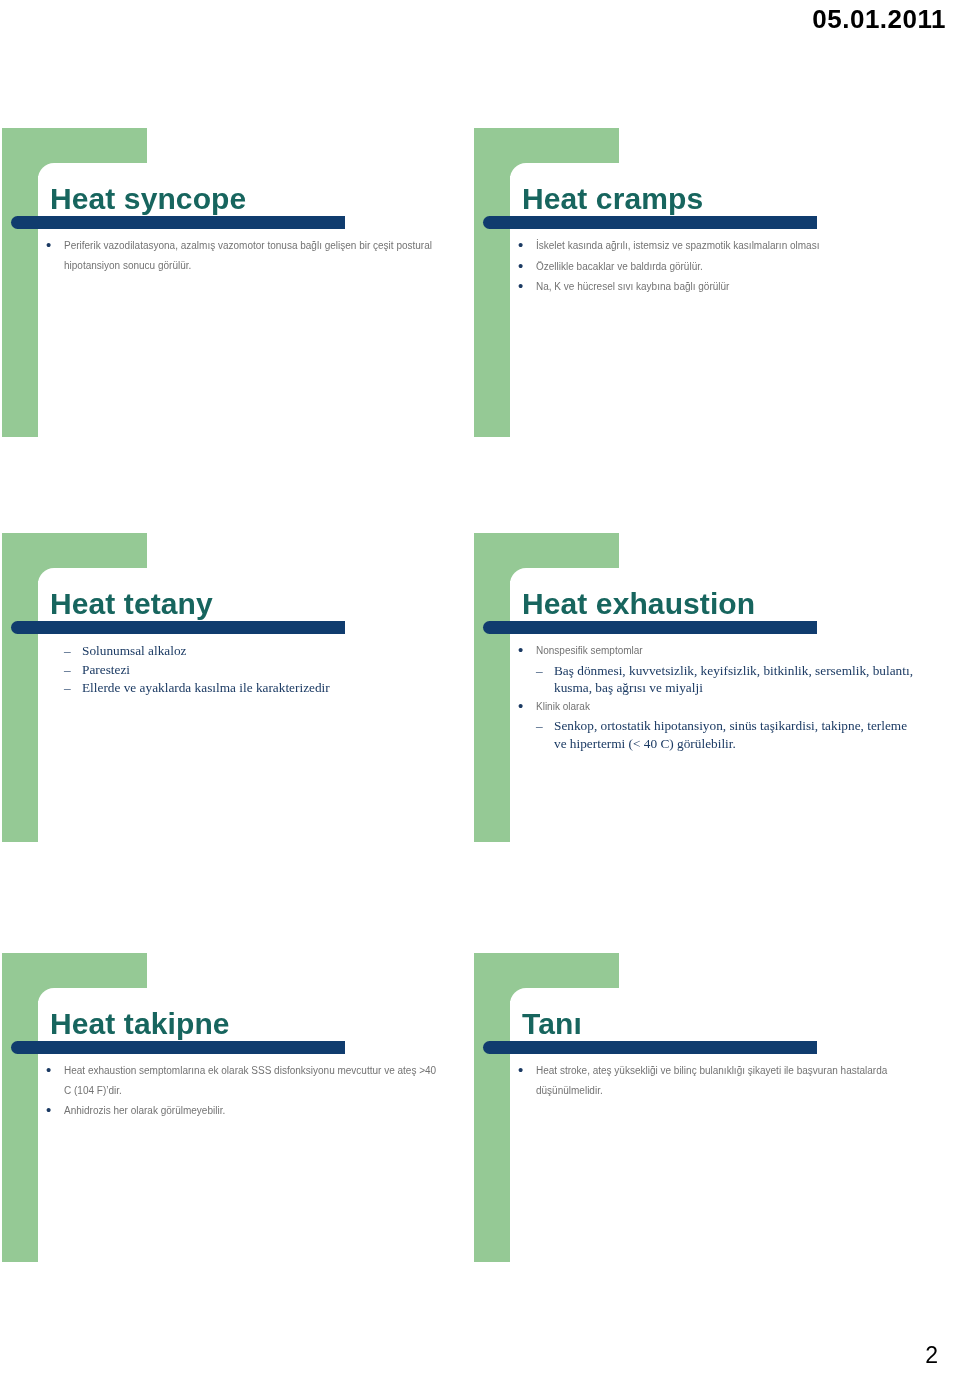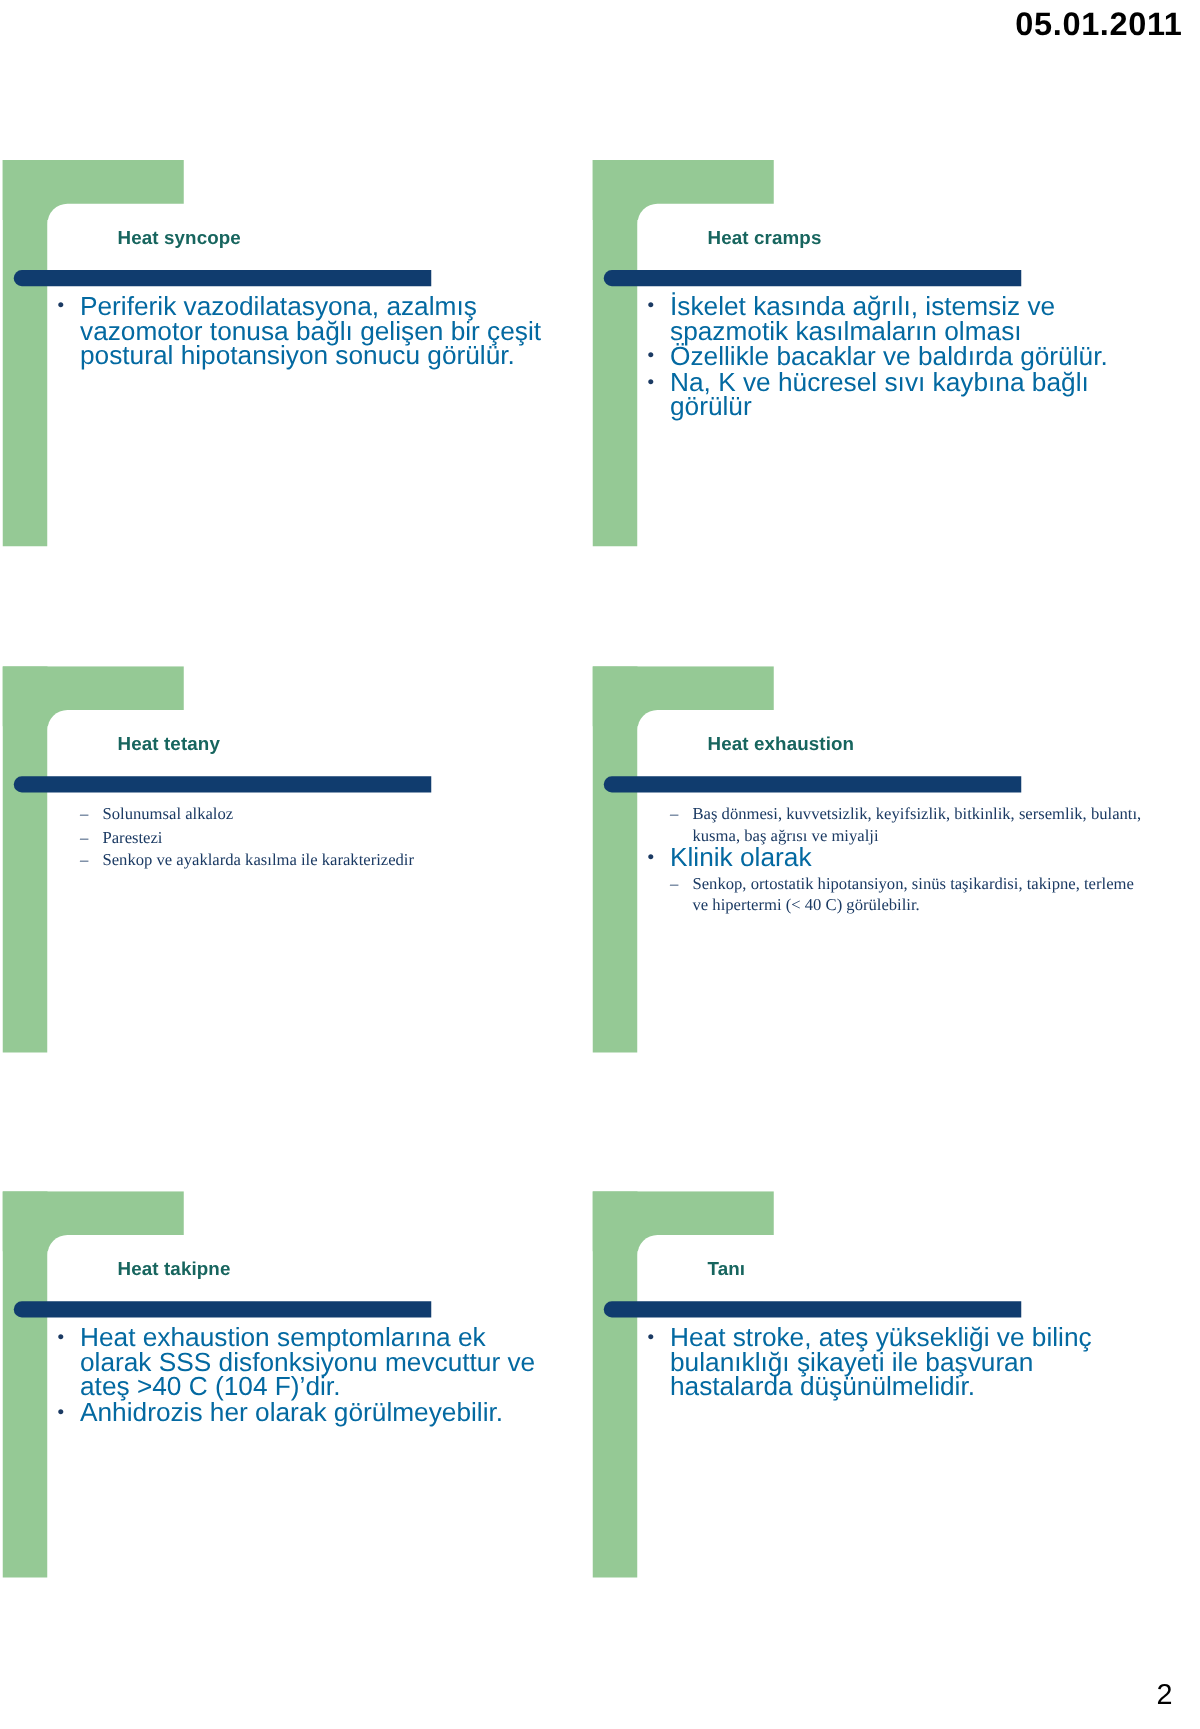--- a/index.html
+++ b/index.html
@@ -84,26 +84,25 @@
     width: 419px;
     height: 275px;
     background: #ffffff;
     border-top-left-radius: 16px;
   }
 
   .slide-title {
     position: absolute;
     left: 48px;
     top: 54px;
-    font-size: 15px;
+    font-size: 30px;
     font-weight: bold;
     color: #17655e;
     letter-spacing: 0.1px;
     white-space: nowrap;
-    margin-left: 44px;
   }
 
   .title-bar {
     position: absolute;
     left: 9px;
     top: 88px;
     width: 334px;
     height: 13px;
     background: #103c6e;
     border-top-left-radius: 7px;
@@ -117,24 +116,24 @@
     width: 400px;
     margin: 0;
     padding: 0;
     list-style: none;
     color: #1b3a63;
   }
 
   .bullet-l1 {
     position: relative;
     padding-left: 22px;
-    font-size: 21px;
+    font-size: 10px;
     line-height: 19.5px;
     margin-bottom: 1px;
-    color: #0369a1;
+    color: #737373;
   }
   .bullet-l1::before {
     content: "\2022";
     position: absolute;
     left: 4px;
     top: -1px;
     font-size: 15px;
     color: #1b3a63;
   }
 
@@ -192,31 +191,32 @@
     <div class="slide col-left row-2">
       <div class="accent-top"></div>
       <div class="accent-left"></div>
       <div class="panel"></div>
       <div class="slide-title">Heat tetany</div>
       <div class="title-bar"></div>
       <ul class="body-list">
         <ul class="sub-list">
           <li class="bullet-l2">Solunumsal alkaloz</li>
           <li class="bullet-l2">Parestezi</li>
-          <li class="bullet-l2">Senkop ve ayaklarda kasılma ile karakterizedir</li>
+          <li class="bullet-l2">Ellerde ve ayaklarda kasılma ile karakterizedir</li>
         </ul>
       </ul>
     </div>
     <div class="slide col-right row-2">
       <div class="accent-top"></div>
       <div class="accent-left"></div>
       <div class="panel"></div>
       <div class="slide-title">Heat exhaustion</div>
       <div class="title-bar"></div>
       <ul class="body-list">
+        <li class="bullet-l1">Nonspesifik semptomlar</li>
         <ul class="sub-list">
           <li class="bullet-l2">Baş dönmesi, kuvvetsizlik, keyifsizlik, bitkinlik, sersemlik, bulantı, kusma, baş ağrısı ve miyalji</li>
         </ul>
         <li class="bullet-l1">Klinik olarak</li>
         <ul class="sub-list">
           <li class="bullet-l2">Senkop, ortostatik hipotansiyon, sinüs taşikardisi, takipne, terleme ve hipertermi (&lt; 40 C) görülebilir.</li>
         </ul>
       </ul>
     </div>
     <div class="slide col-left row-3">

